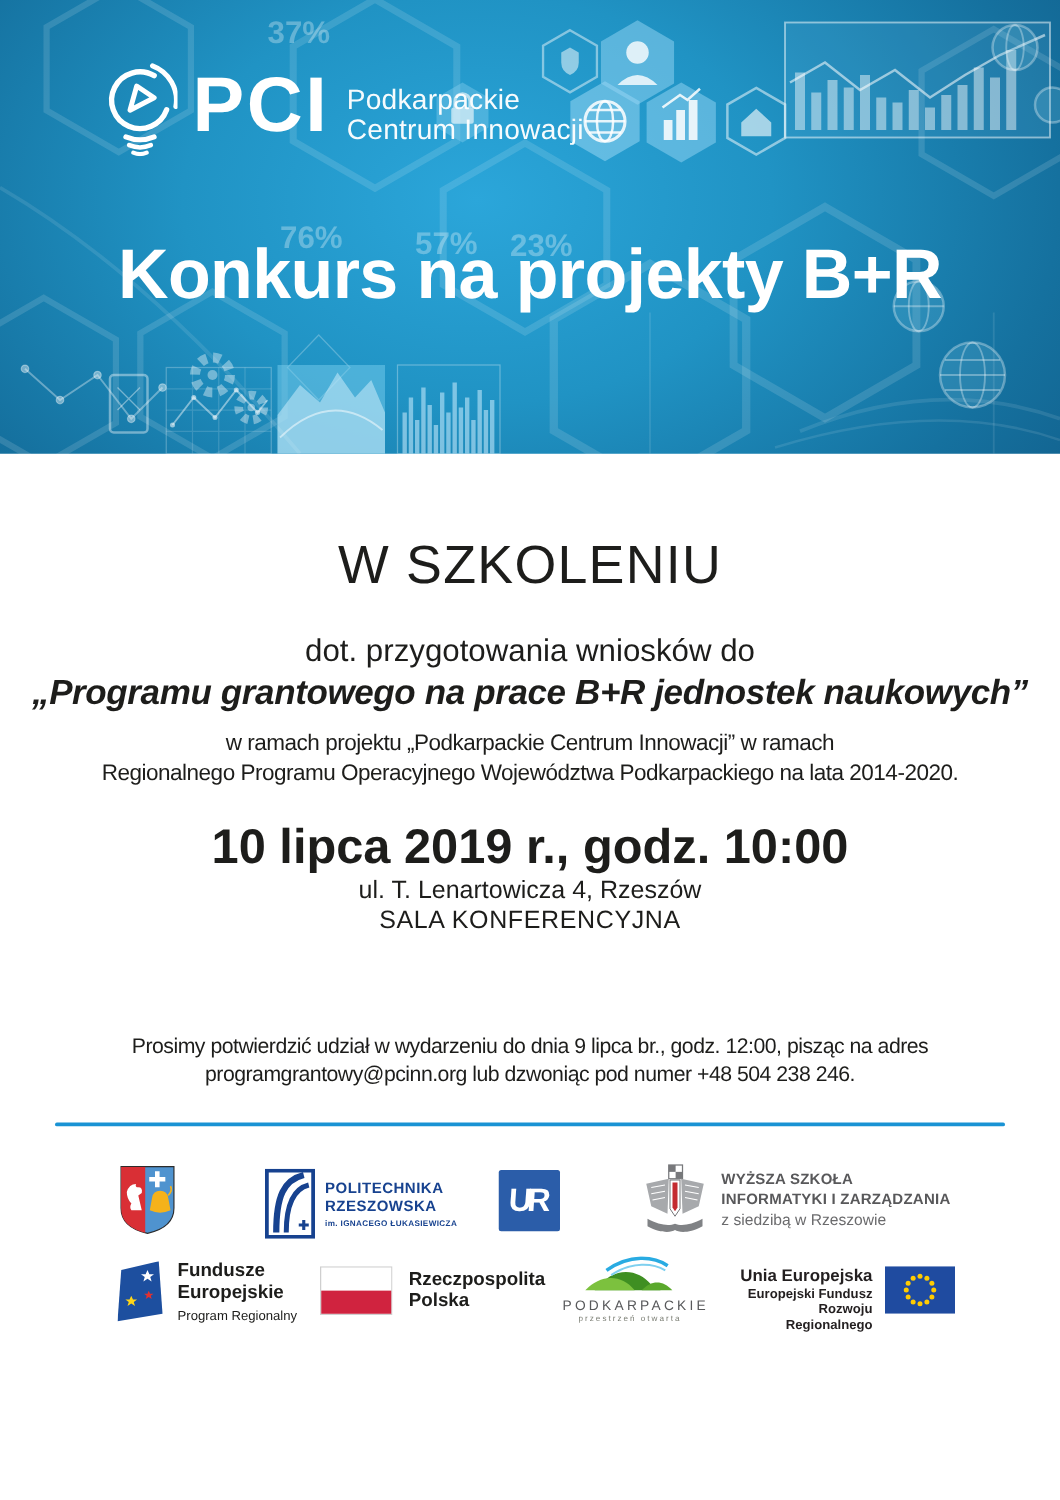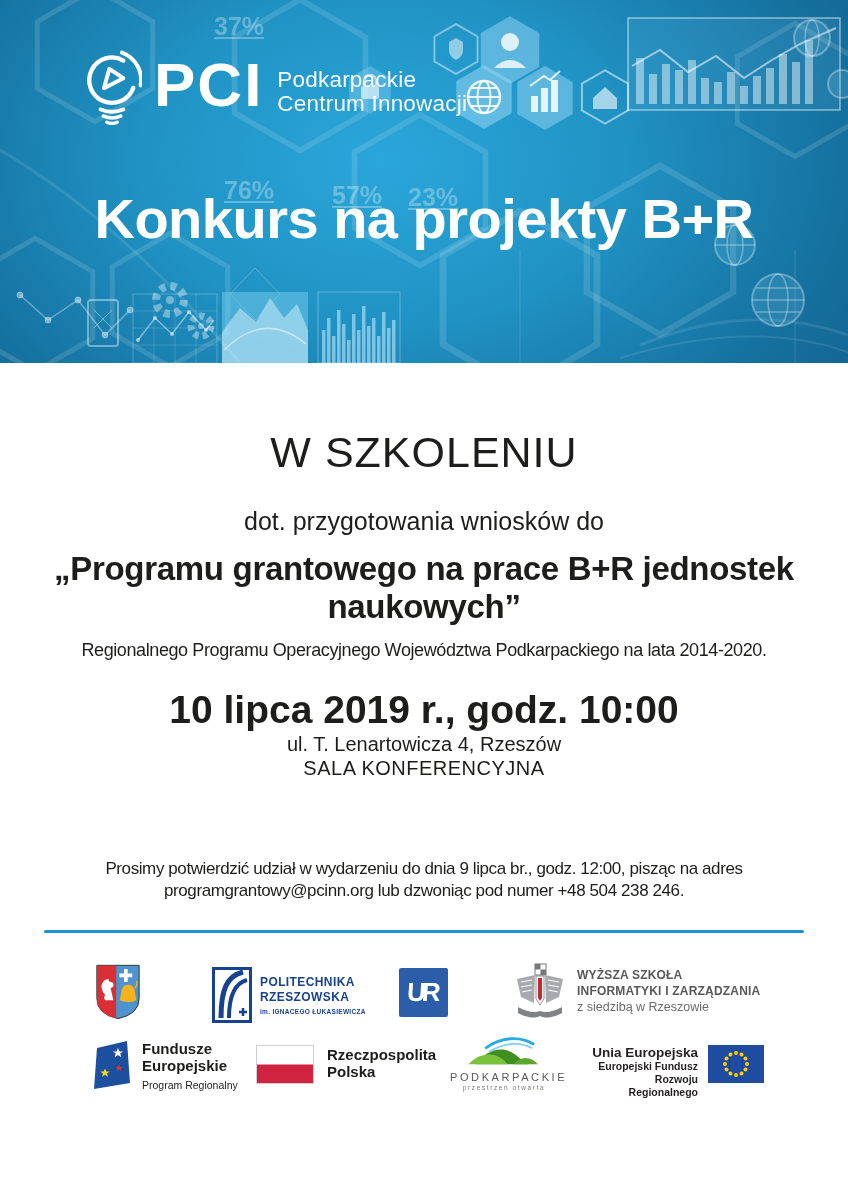--- a/index.html
+++ b/index.html
@@ -3,41 +3,41 @@
 <meta charset="utf-8">
 <style>
   html,body{margin:0;padding:0;background:#fff;}
   body{width:848px;font-family:"Liberation Sans",sans-serif;color:#1d1d1b;}
   .page{position:relative;width:848px;height:1200px;overflow:hidden;background:#fff;}
 
   
   .header{position:relative;width:848px;height:363px;overflow:hidden;
     background:radial-gradient(ellipse 620px 430px at 45% 44%, #2ba6da 0%, #2093c4 38%, #15719f 75%, #115d89 100%);}
   .decor{position:absolute;left:0;top:0;width:848px;height:363px;display:block;}
-  .pct{position:absolute;color:rgba(255,255,255,.30);font-size:25px;font-weight:700;z-index:1;text-decoration:underline;}
+  .pct{position:absolute;color:rgba(255,255,255,.30);font-size:25px;font-weight:700;z-index:1;}
   .pct1{left:214px;top:12px;}
   .pct2{left:224px;top:176px;}
   .pct3{left:332px;top:181px;}
   .pct4{left:408px;top:183px;}
 
   .brand{position:absolute;left:82px;top:42px;display:flex;align-items:flex-start;color:#fff;z-index:2;}
   .brand-icon svg{width:60px;height:77px;display:block;margin-top:6px;}
   .brand-acronym{font-size:62px;font-weight:700;line-height:1;letter-spacing:2px;margin:12px 0 0 12px;}
   .brand-name{margin:26px 0 0 14px;font-size:22.5px;font-weight:400;line-height:1.08;letter-spacing:.2px;opacity:.96;}
 
   .hero-title{position:absolute;left:0;top:186px;width:100%;text-align:center;z-index:2;
     color:#fff;font-size:56px;font-weight:700;letter-spacing:-.5px;}
   .hero-url{position:absolute;left:0;top:258px;width:100%;text-align:center;z-index:2;
     color:#fff;font-size:27px;font-weight:400;letter-spacing:11px;text-indent:11px;}
 
   
   .invite{text-align:center;}
   .h-main{margin:64px 0 0;font-size:43px;font-weight:400;letter-spacing:1px;line-height:1.2;color:#1d1d1b;}
   .subject-intro{margin-top:28px;font-size:25px;}
-  .subject-program{margin-top:14px;font-size:33px;font-weight:700;letter-spacing:-.3px;}
+  .subject-program{margin-top:2px;font-size:28px;font-weight:700;letter-spacing:-.3px;font-style:italic;}
   .context{margin-top:12px;font-size:18px;letter-spacing:-.4px;line-height:1.35;}
   .datetime{margin-top:26px;font-size:39px;font-weight:700;}
   .venue-name{margin-top:20px;font-size:22px;font-weight:700;}
   .venue-address{font-size:20px;line-height:1.2;}
   .venue-room{font-size:20px;line-height:1.2;letter-spacing:.5px;}
   .rsvp{margin-top:78px;font-size:17px;letter-spacing:-.4px;line-height:1.32;}
   .divider{width:760px;height:3px;margin:27px auto 0;background:#1a93d4;border-radius:2px;}
 
   
   .partners{position:relative;height:194px;}
@@ -245,20 +245,21 @@
     <div class="hero-title">Konkurs na projekty B+R</div>
   </div>
 
   <div class="invite">
     <div class="h-main">
       <div>W SZKOLENIU</div>
     </div>
     <div class="subject-intro">dot. przygotowania wniosków do</div>
     <div class="subject-program">„Programu grantowego na prace B+R jednostek naukowych”</div>
     <div class="context">
+      <div>w ramach projektu „Podkarpackie Centrum Innowacji” w ramach</div>
       <div>Regionalnego Programu Operacyjnego Województwa Podkarpackiego na lata 2014-2020.</div>
     </div>
     <div class="datetime">10 lipca 2019 r., godz. 10:00</div>
     <div class="venue-address">ul. T. Lenartowicza 4, Rzeszów</div>
     <div class="venue-room">SALA KONFERENCYJNA</div>
     <div class="rsvp">
       <div>Prosimy potwierdzić udział w wydarzeniu do dnia 9 lipca br., godz. 12:00, pisząc na adres</div>
       <div>programgrantowy@pcinn.org lub dzwoniąc pod numer +48 504 238 246.</div>
     </div>
     <div class="divider"></div>

